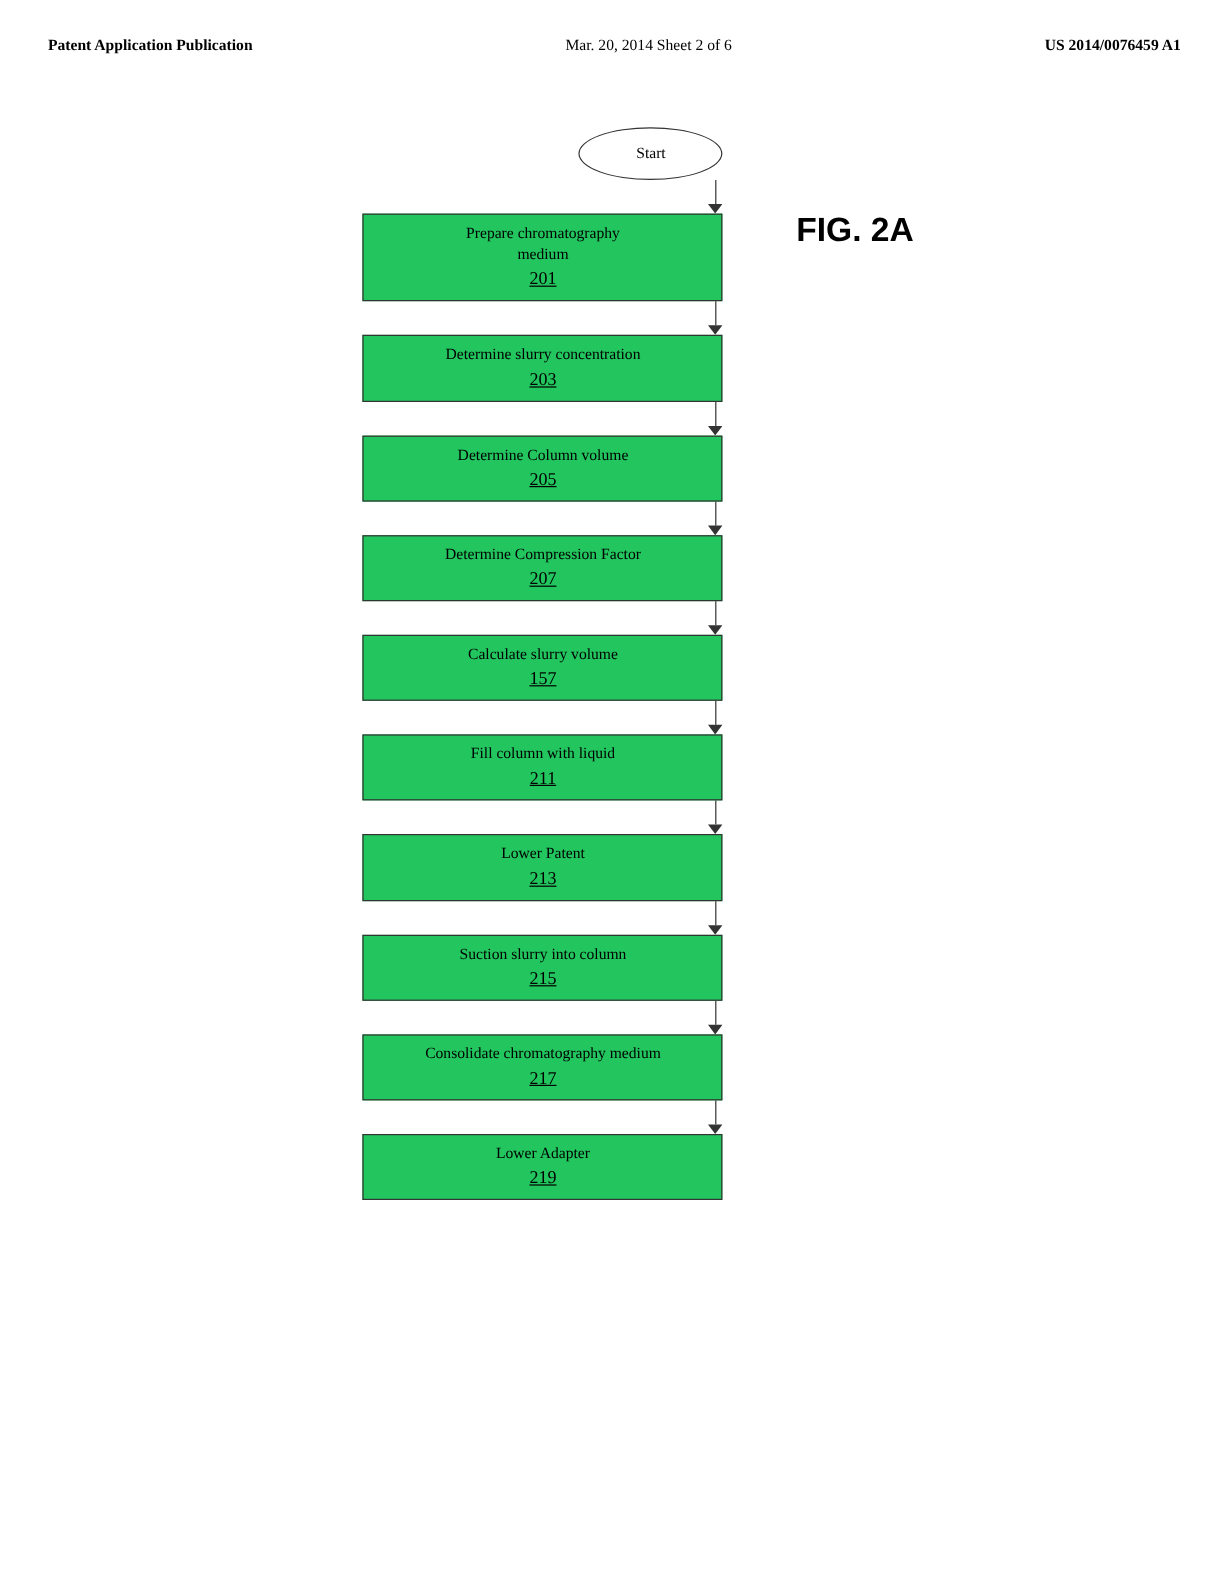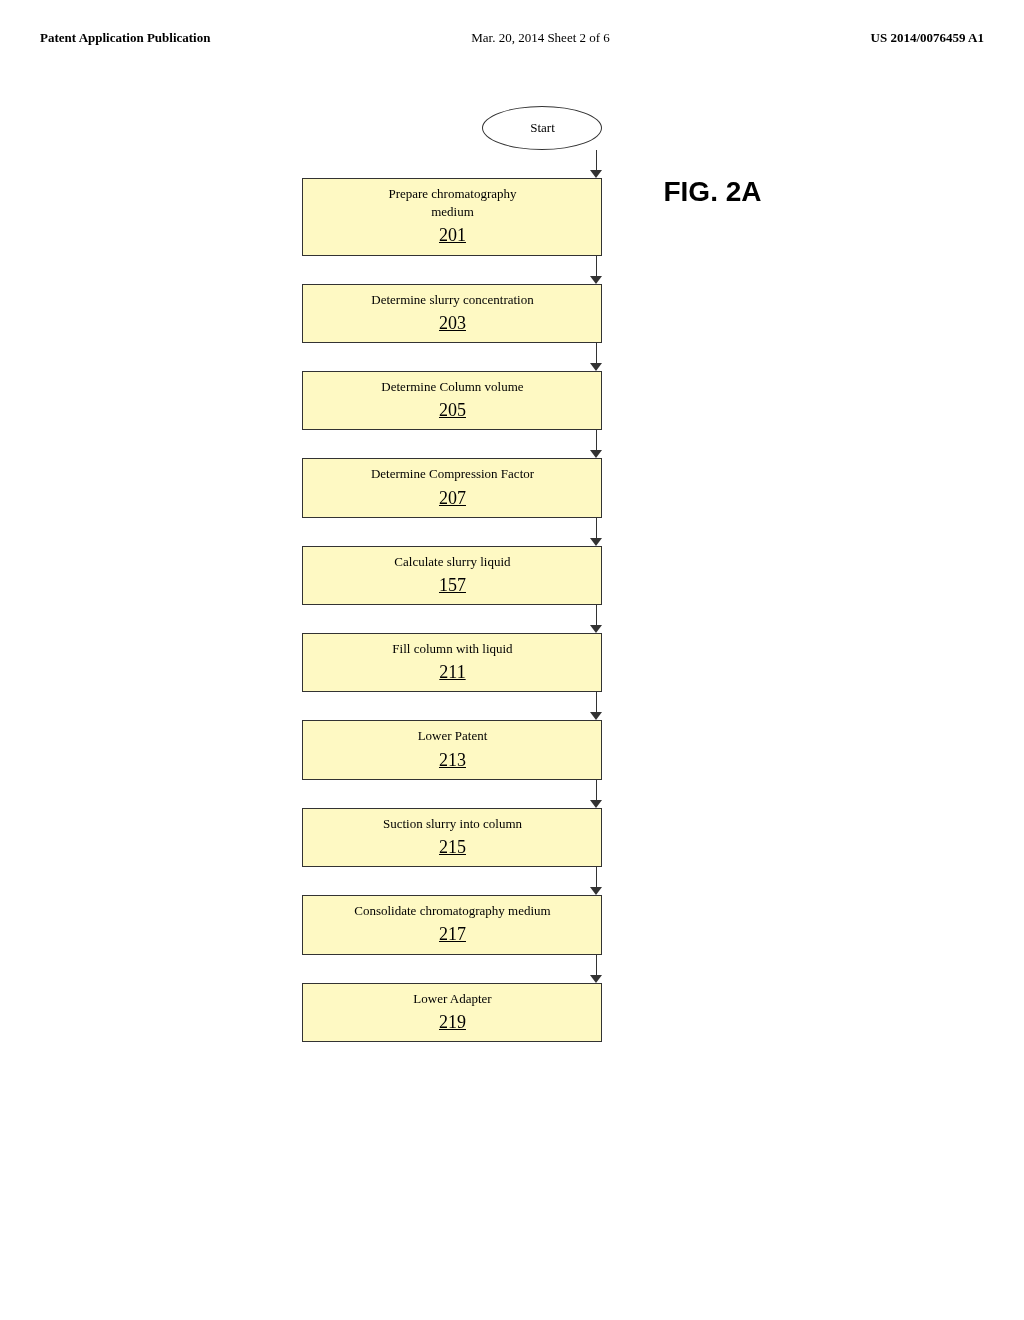--- a/index.html
+++ b/index.html
@@ -75,29 +75,29 @@
     
     .rect-box {
       width: 300px;
       min-height: 52px;
       border: 1.5px solid #333;
       display: flex;
       flex-direction: column;
       align-items: center;
       justify-content: center;
       font-size: 13px;
-      background: #fef9c3;
+      background: #22c55e;
       text-align: center;
       padding: 6px 10px;
       line-height: 1.4;
     }
 
     .rect-box .step-num {
       text-decoration: underline;
-      font-size: 18px;
+      font-size: 15px;
       margin-top: 2px;
     }
 
     
     .arrow {
       display: flex;
       flex-direction: column;
       align-items: center;
       height: 28px;
     }
@@ -190,21 +190,21 @@
         <span>Determine Compression Factor</span>
         <span class="step-num">207</span>
       </div>
 
       <div class="arrow">
         <div class="arrow-line"></div>
         <div class="arrow-head"></div>
       </div>
 
       <div class="rect-box">
-        <span>Calculate slurry liquid</span>
+        <span>Calculate slurry volume</span>
         <span class="step-num">157</span>
       </div>
 
       <div class="arrow">
         <div class="arrow-line"></div>
         <div class="arrow-head"></div>
       </div>
 
       <div class="rect-box">
         <span>Fill column with liquid</span>

